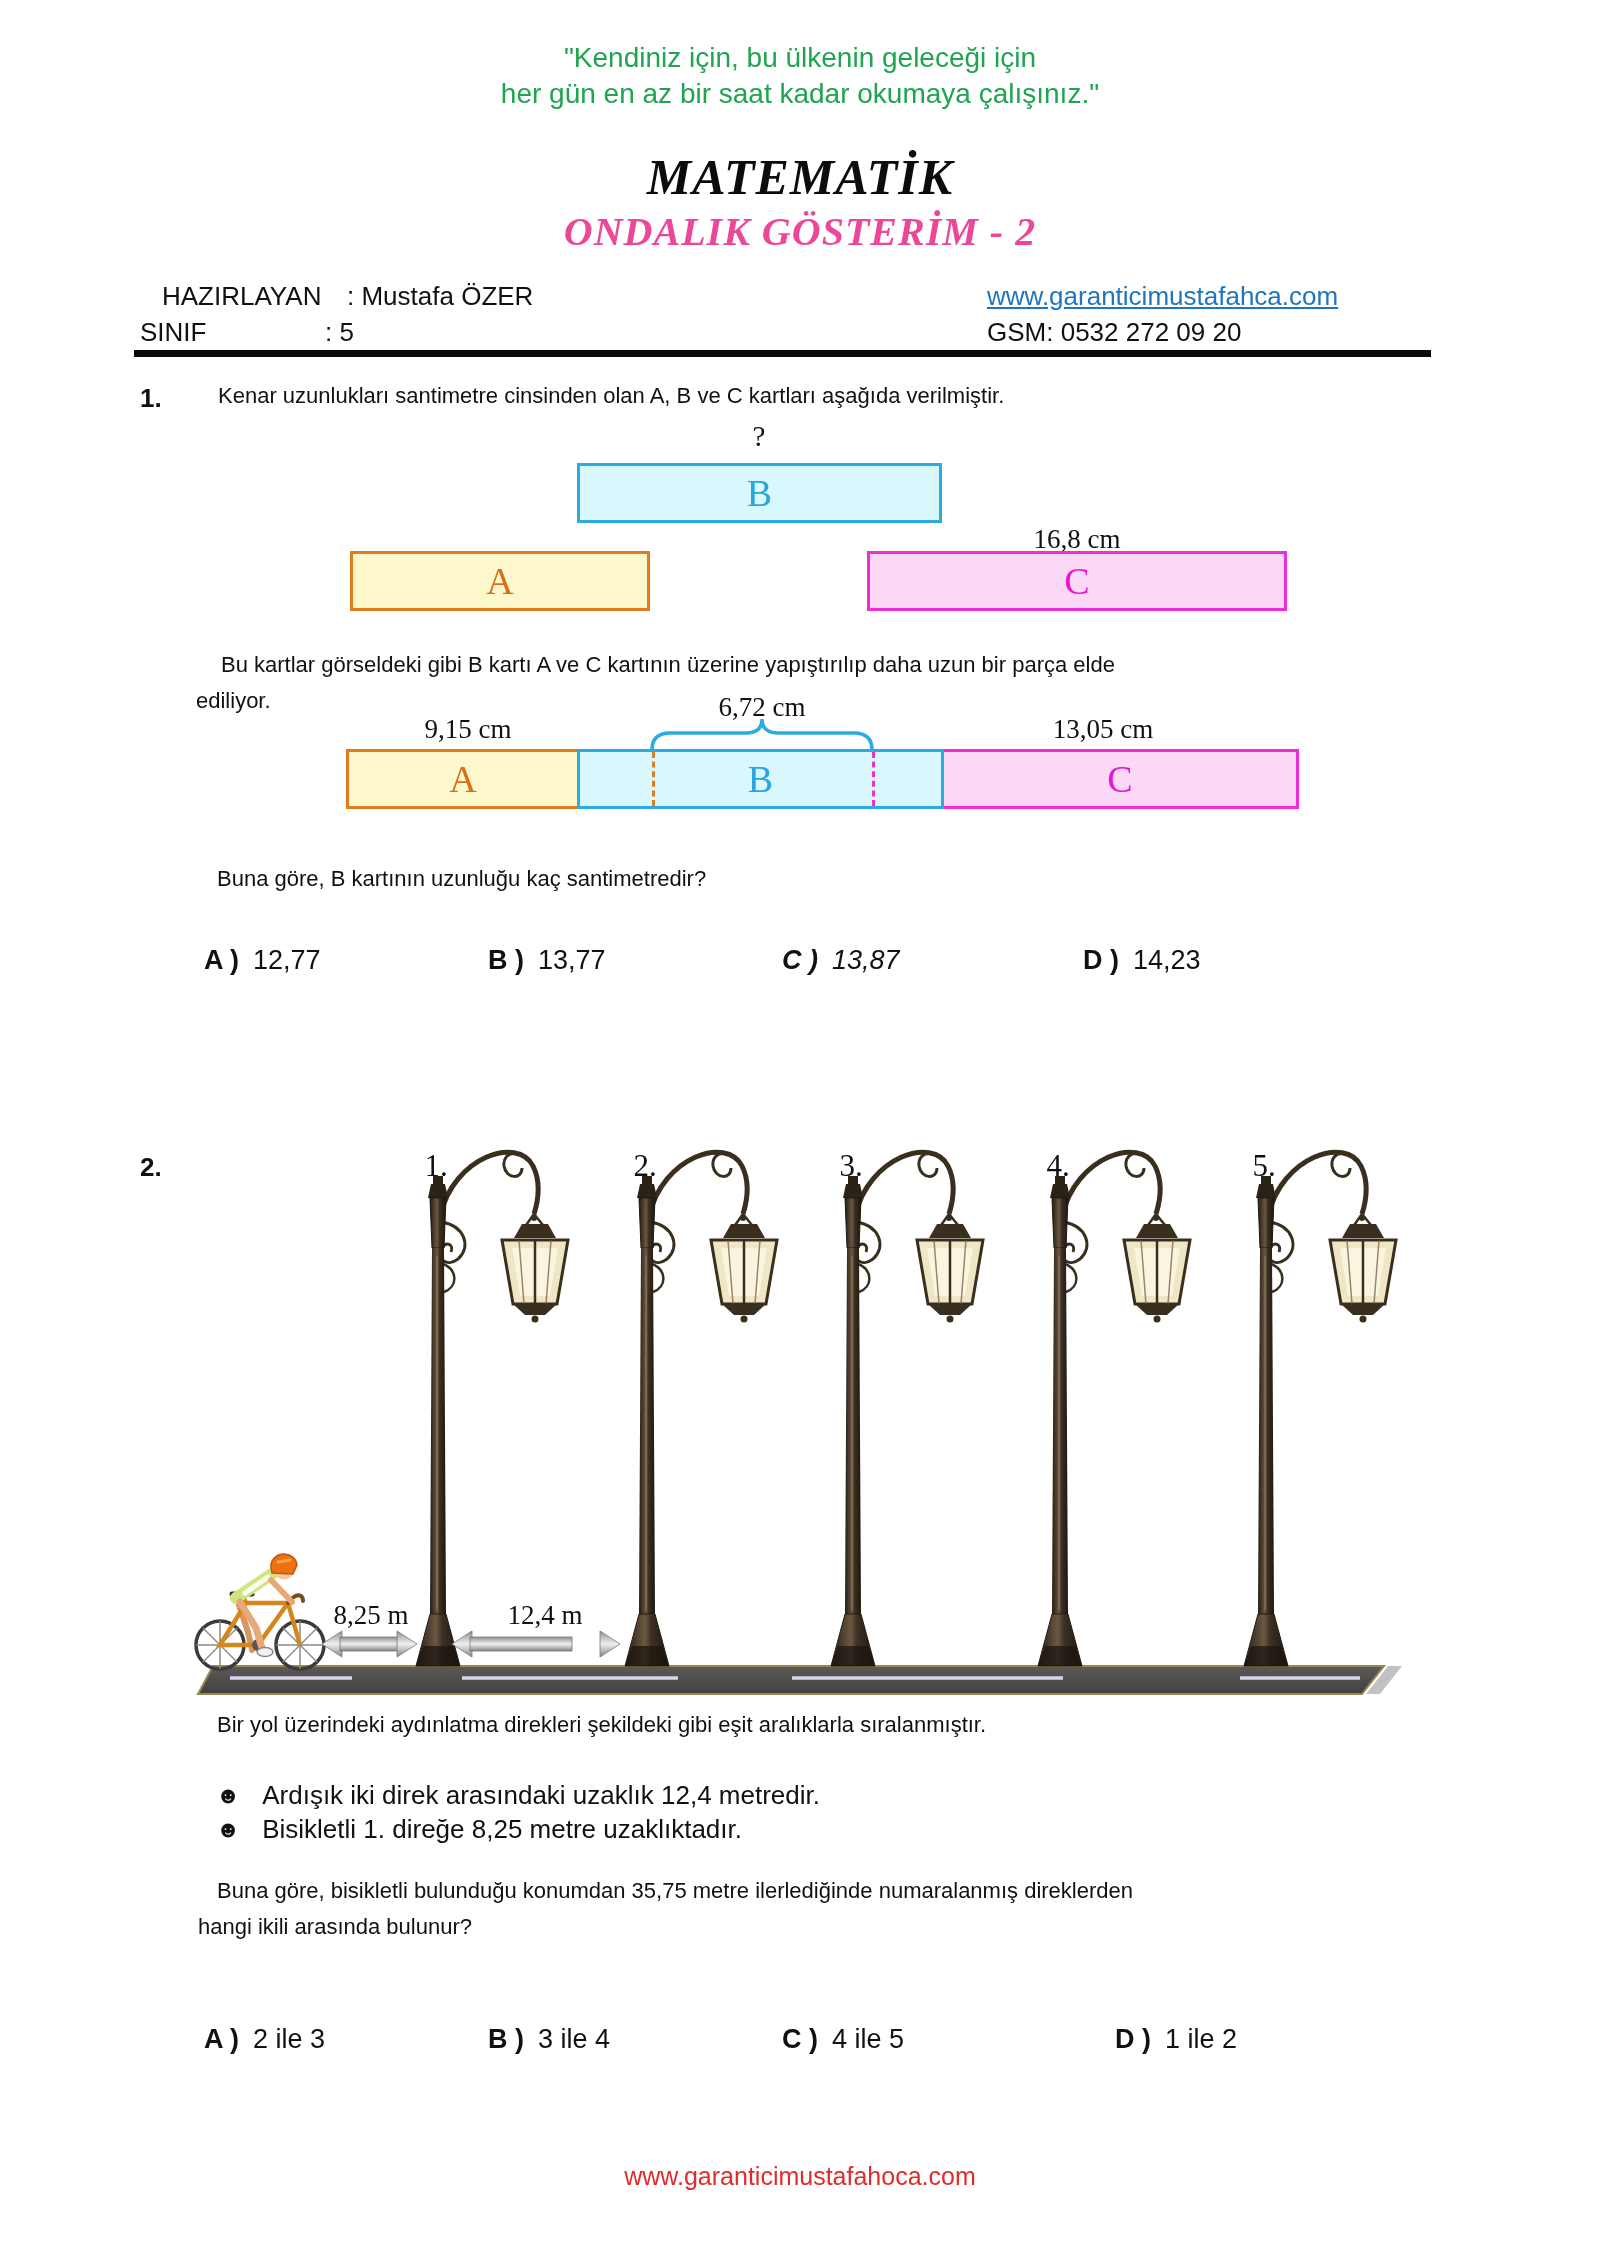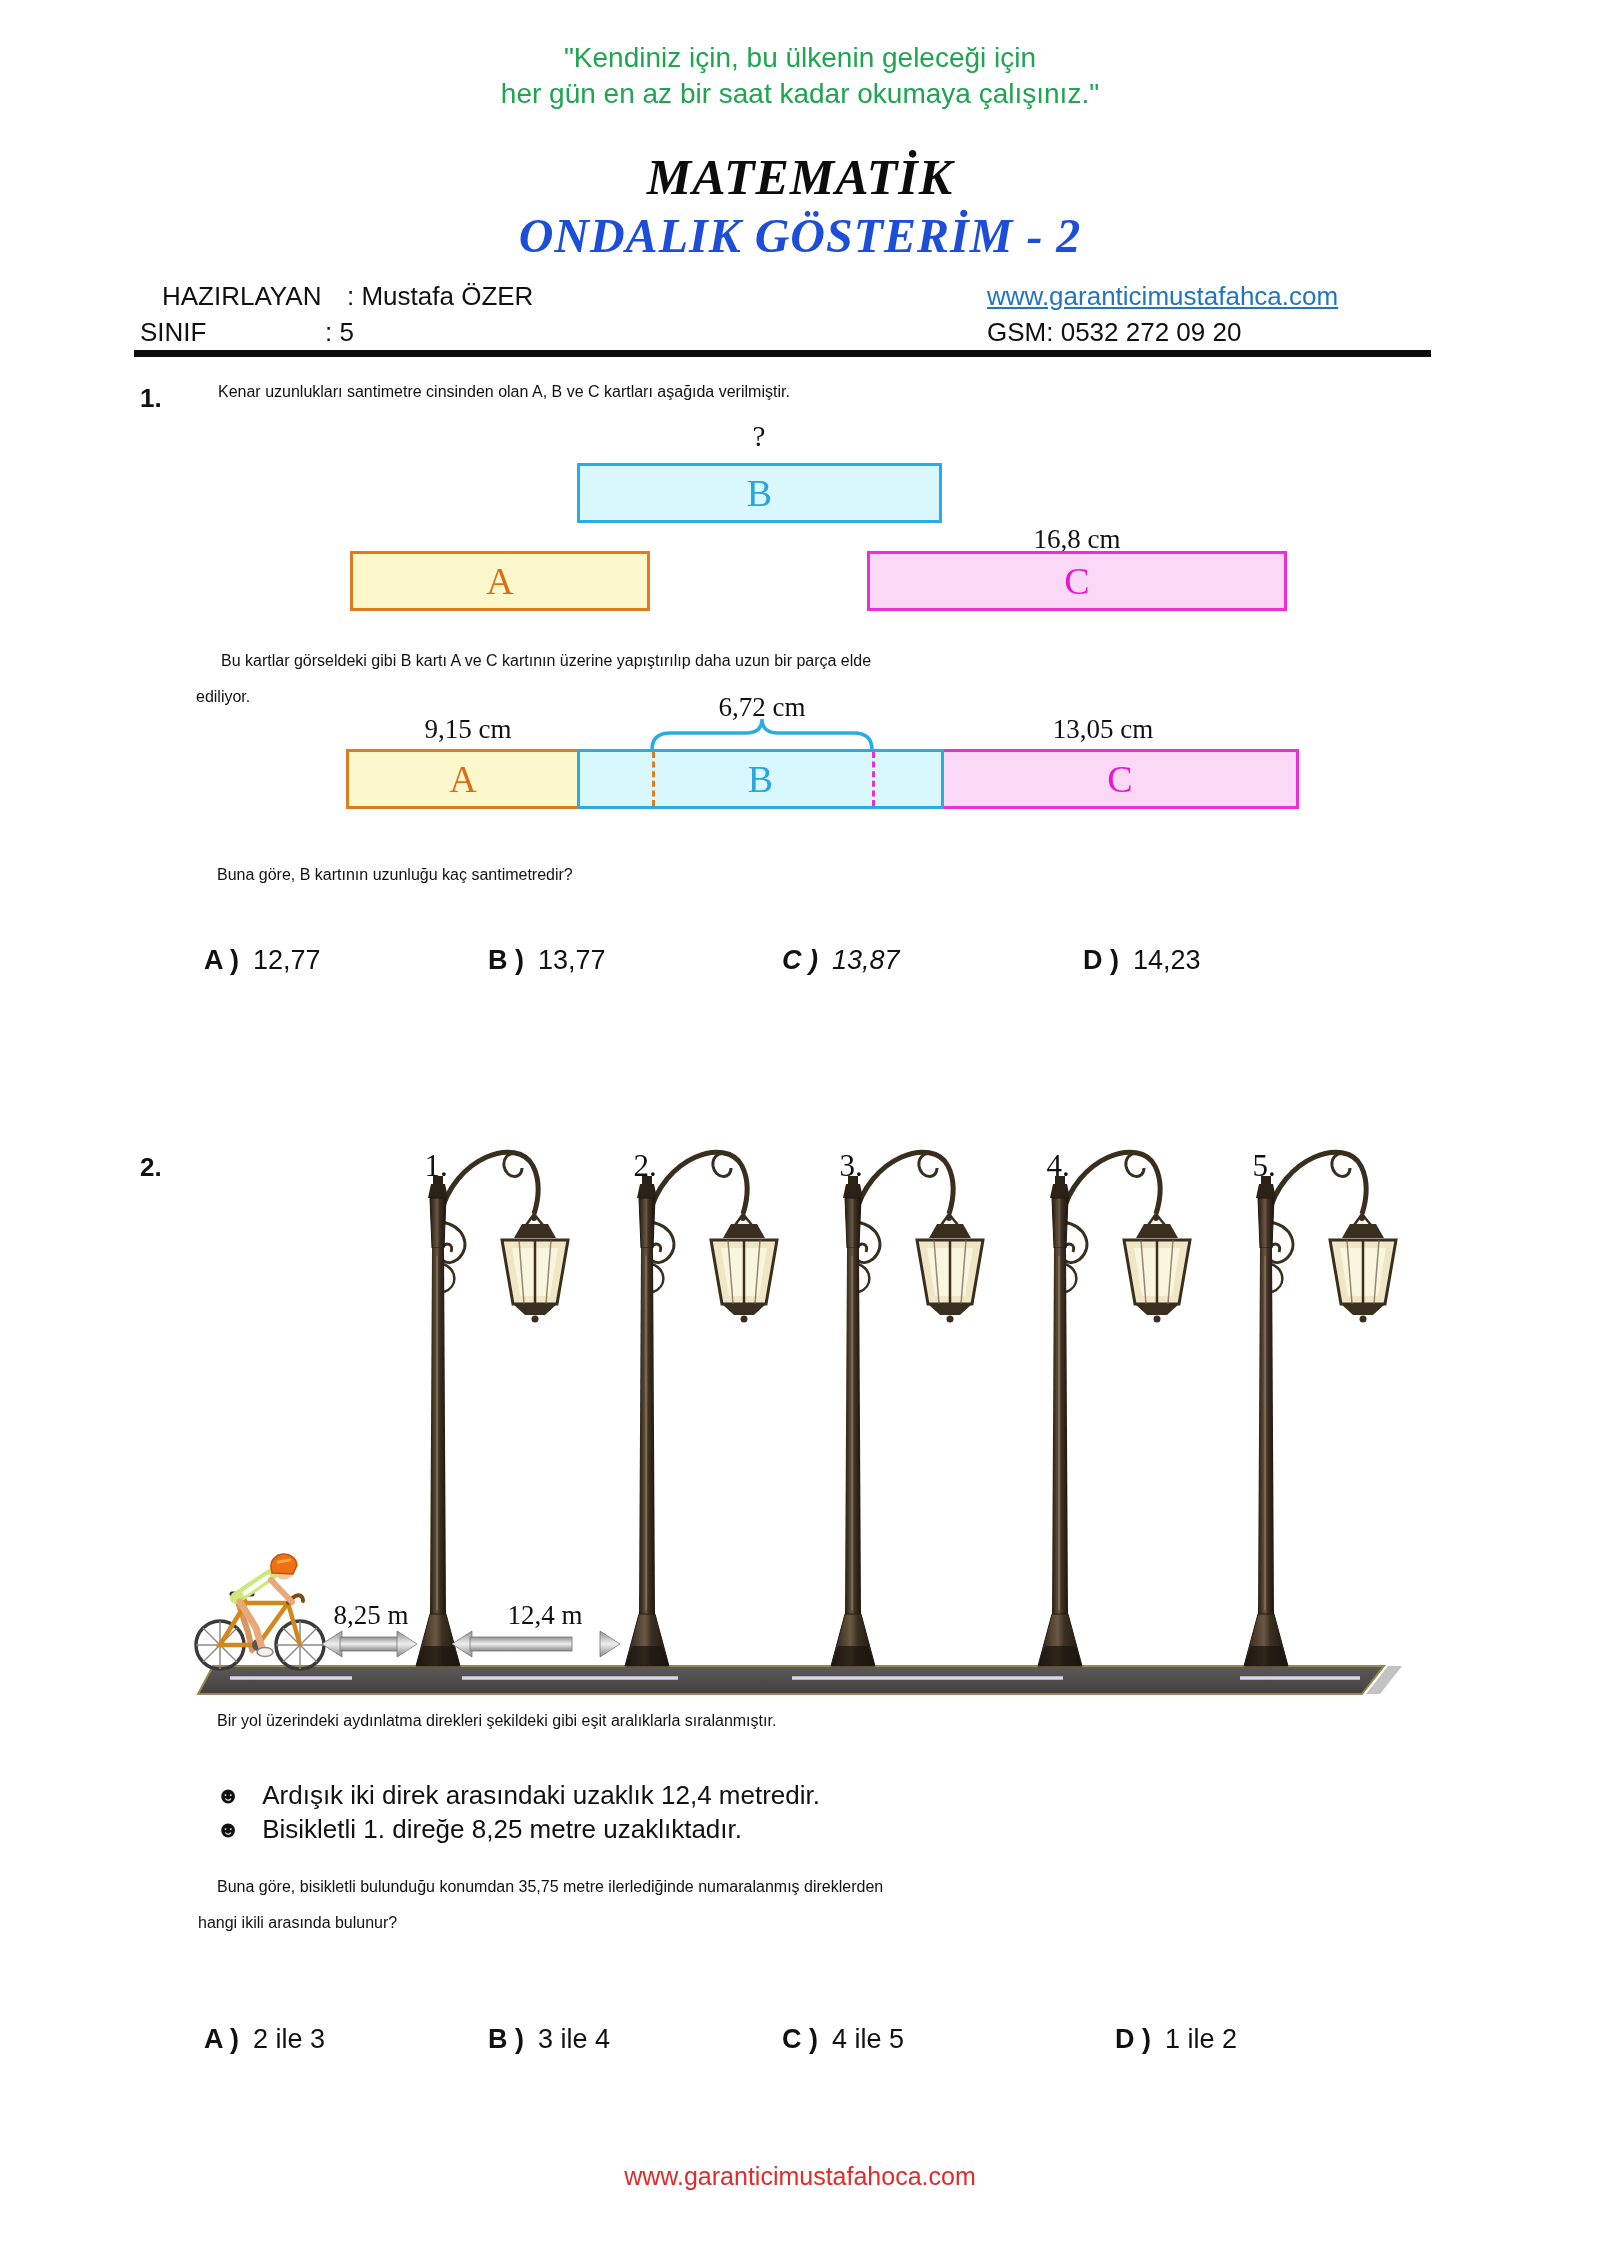--- a/index.html
+++ b/index.html
@@ -4,26 +4,26 @@
 <style>
   html,body{margin:0;padding:0;background:#e9e9e9;}
   .page{position:relative;width:1600px;height:2262px;background:#ffffff;margin:0 auto;
         font-family:"Liberation Sans", sans-serif;color:#111;overflow:hidden;}
   .abs{position:absolute;}
   .ctr{left:0;width:1600px;text-align:center;}
   .quote{font-size:28px;line-height:36px;color:#1FA450;}
   .title1{font-family:"Liberation Serif","DejaVu Serif",serif;font-weight:bold;font-style:italic;
           font-size:50px;color:#0c0c0c;letter-spacing:1px;}
   .title2{font-family:"Liberation Serif","DejaVu Serif",serif;font-weight:bold;font-style:italic;
-          font-size:48px;color:#1d4ed8;letter-spacing:1px;}
+          font-size:40px;color:#ec4899;letter-spacing:1px;}
   .info{font-size:26px;}
   .infolabel{display:inline-block;width:185px;}
   .weblink{font-size:26px;color:#2175BC;text-decoration:underline;cursor:pointer;}
   .hr{background:#0a0a0a;height:7px;}
-  .body-text{font-size:16px;white-space:nowrap;}
+  .body-text{font-size:22px;white-space:nowrap;}
   .qnum{font-size:26px;font-weight:bold;}
   .serif{font-family:"Liberation Serif","DejaVu Serif",serif;}
   .mlabel{font-family:"Liberation Serif","DejaVu Serif",serif;font-size:27px;white-space:nowrap;
           transform:translateX(-50%);}
   .card{box-sizing:border-box;display:flex;align-items:center;justify-content:center;
         font-family:"Liberation Serif","DejaVu Serif",serif;font-size:38px;}
   .card-a{background:#FDF8CC;border:3px solid #DF7C1E;color:#D96F1A;}
   .card-b{background:#D9F8FD;border:3px solid #2AACE3;color:#2AA5DE;}
   .card-c{background:#FCD8F7;border:3px solid #ED2ED6;color:#E619CE;}
   .dashline{width:0;border-left:3px dashed #DF7C1E;}

